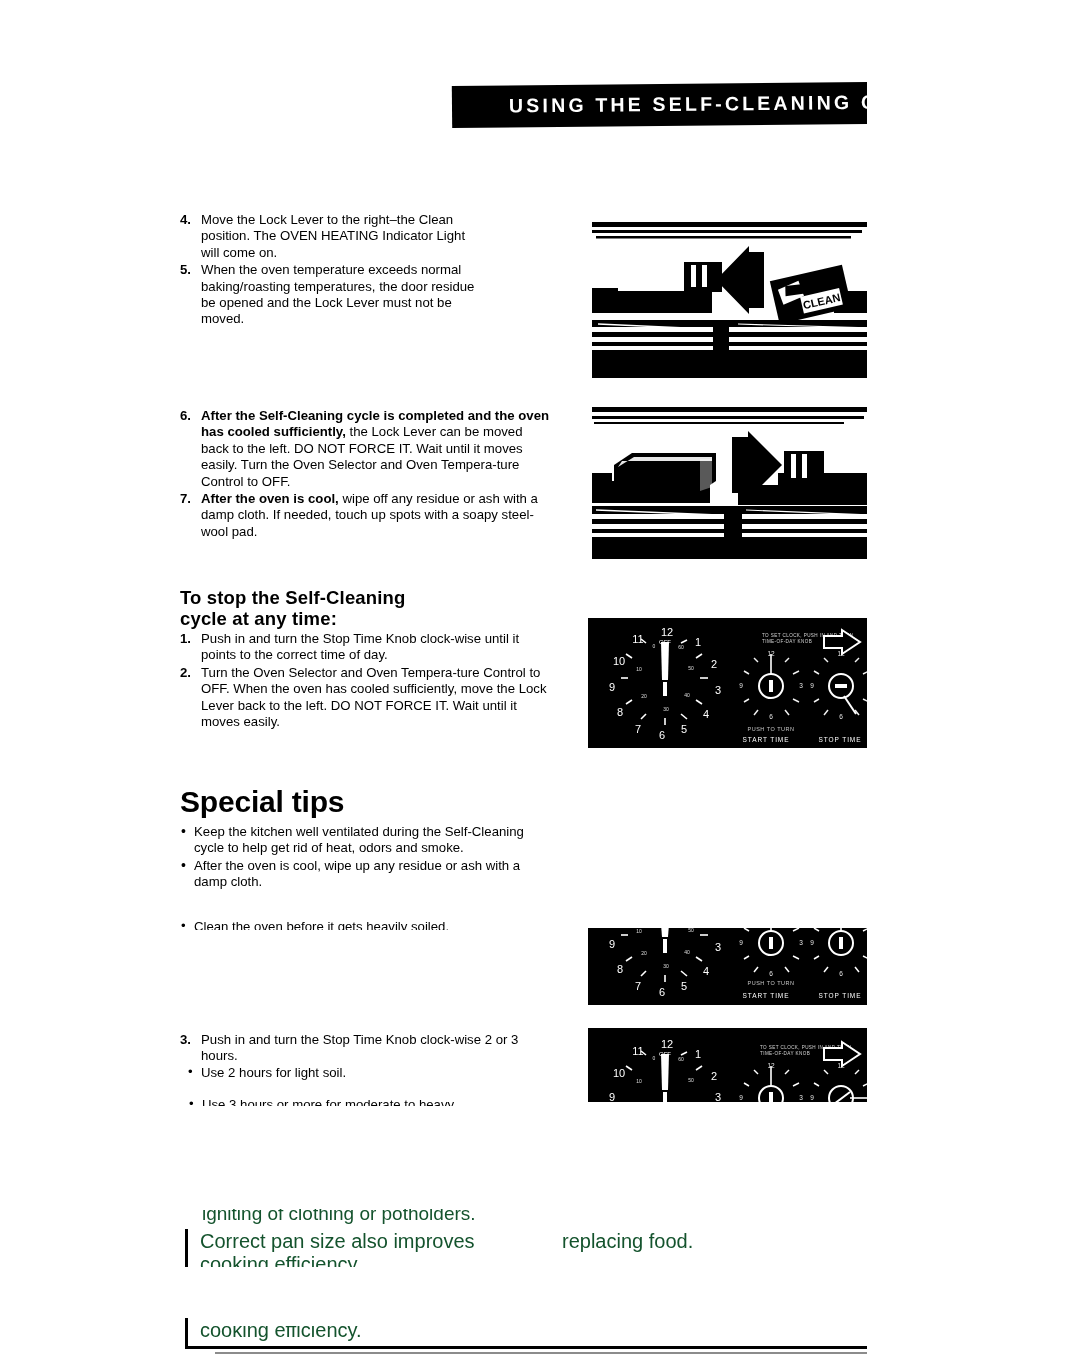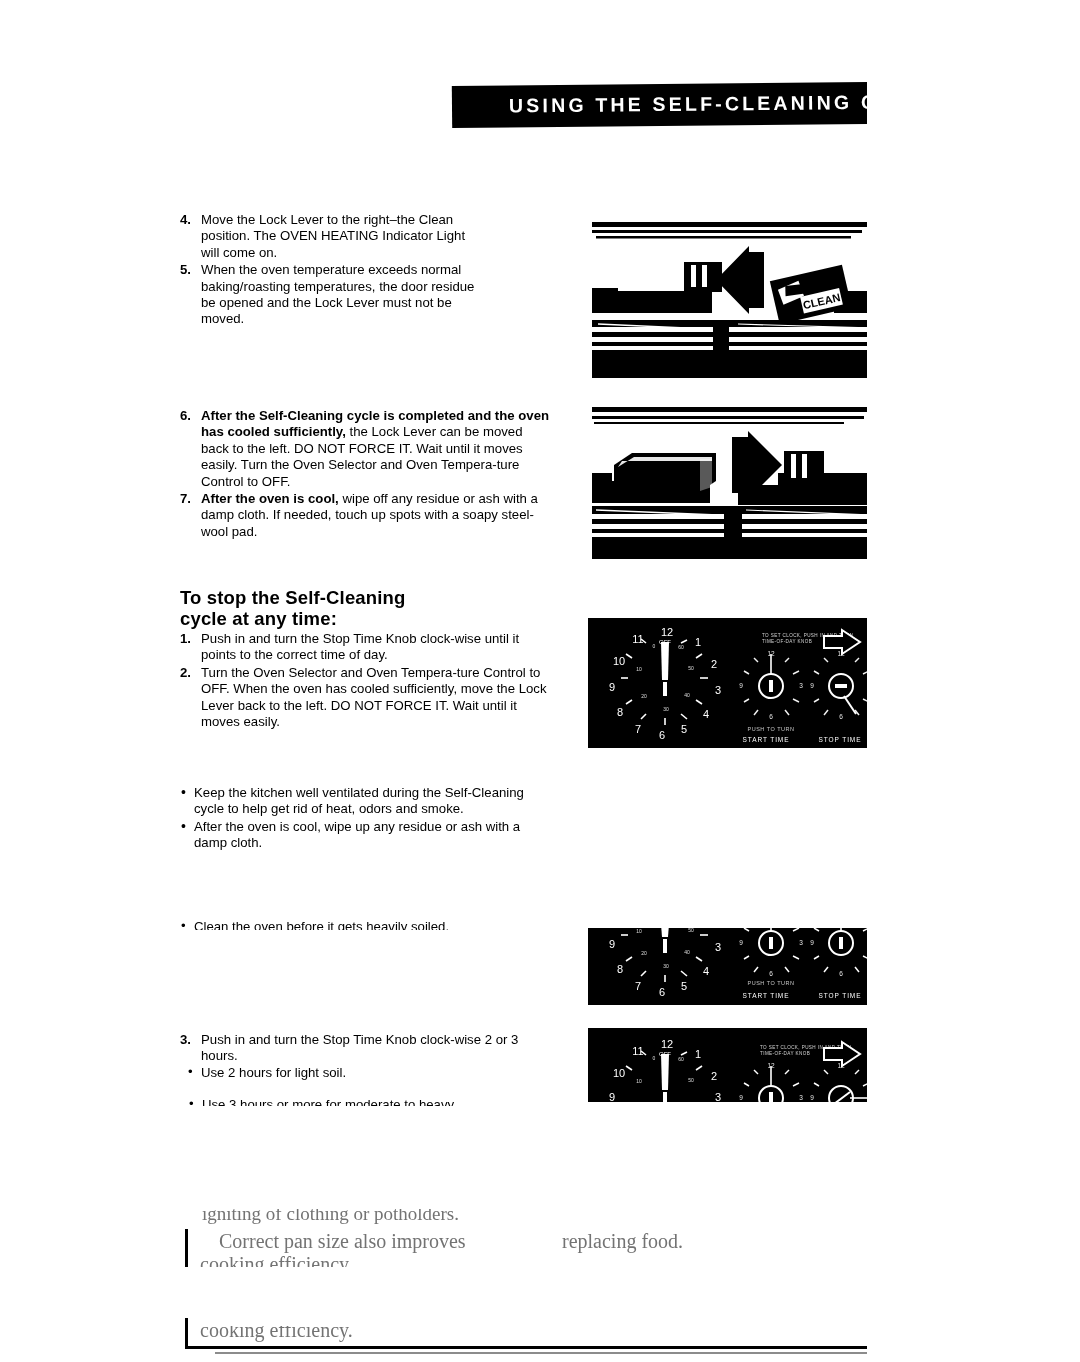--- a/index.html
+++ b/index.html
@@ -153,22 +153,22 @@
     left: 588px;
     width: 286px;
     background: #000000;
     overflow: hidden;
   }
   .panel svg { display: block; width: 100%; height: 100%; }
 
   
   .ghost {
     position: absolute;
-    font-family: Liberation Serif, serif;
-    color: #737373;
+    font-family: Liberation Sans, sans-serif;
+    color: #14532d;
     font-size: 19px;
     line-height: 24px;
   }
   .ghost-clip {
     position: absolute;
     overflow: hidden;
   }
   .rule-v {
     position: absolute;
     width: 3px;
@@ -220,20 +220,21 @@
       <span class="num">1.</span>
       <span>Push in and turn the Stop Time Knob clock-wise until it points to the correct time of day.</span>
     </div>
     <div class="numitem">
       <span class="num">2.</span>
       <span>Turn the Oven Selector and Oven Tempera-ture Control to OFF. When the oven has cooled sufficiently, move the Lock Lever back to the left. DO NOT FORCE IT. Wait until it moves easily.</span>
     </div>
   </div>
 
   <div class="textcol" id="block-tips">
+    <h1 class="bighead">Special tips</h1>
     <div class="bulitem">
       <span class="dot">•</span>
       <span>Keep the kitchen well ventilated during the Self-Cleaning cycle to help get rid of heat, odors and smoke.</span>
     </div>
     <div class="bulitem">
       <span class="dot">•</span>
       <span>After the oven is cool, wipe up any residue or ash with a damp cloth.</span>
     </div>
   </div>
 
@@ -560,21 +561,21 @@
     </svg>
   </div>
 
   <div class="rule-v" style="left:185px; top:1229px; height:38px;"></div>
 
   <div class="rule-v" style="left:902px; top:1224px; height:42px;"></div>
 
   <div class="ghost-clip" style="left:202px; top:1209px; width:350px; height:19px;">
     <div class="ghost" style="left:0; top:-7px; white-space:nowrap;">igniting of clothing or potholders.</div>
   </div>
-  <div class="ghost" style="left:200px; top:1229px; white-space:nowrap; font-size:20px;margin-left:19px;">Correct pan size also improves</div>
+  <div class="ghost" style="left:200px; top:1229px; white-space:nowrap; font-size:20px;">Correct pan size also improves</div>
 
   <div class="ghost-clip" style="left:200px; top:1256px; width:340px; height:11px;">
     <div class="ghost" style="left:0; top:-4px; white-space:nowrap; font-size:20px;">cooking efficiency.</div>
   </div>
 
   <div class="ghost" style="left:562px; top:1229px; white-space:nowrap; font-size:20px;text-align:right;">replacing food.</div>
 
   <div class="rule-v" style="left:185px; top:1318px; height:30px;"></div>
   <div class="rule-v" style="left:902px; top:1318px; height:30px;"></div>
   <div class="ghost-clip" style="left:200px; top:1326px; width:340px; height:16px;">

